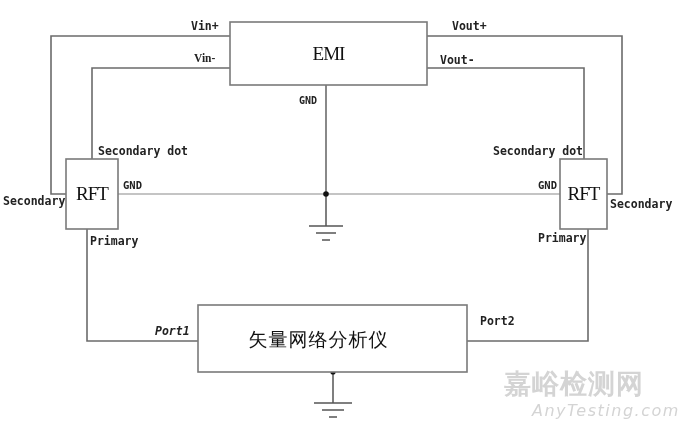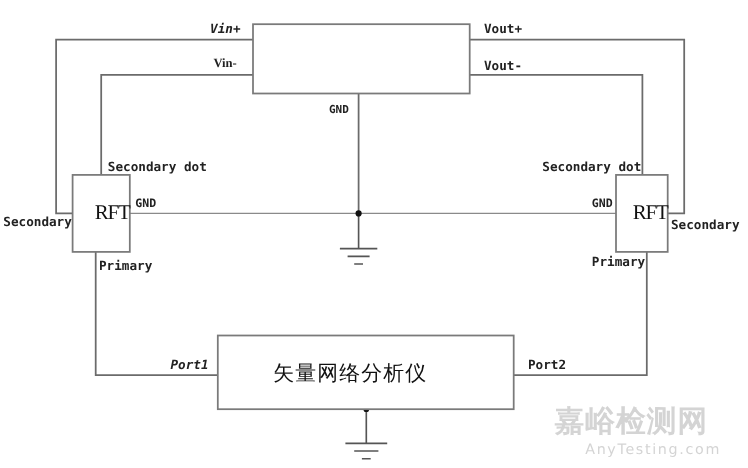--- a/index.html
+++ b/index.html
@@ -6,25 +6,25 @@
   body { width: 680px; height: 425px; position: relative; overflow: hidden; }
   #diagram { position: absolute; left: 0; top: 0; width: 680px; height: 425px; }
   .wire { stroke: #6b6b6b; stroke-width: 1.6; fill: none; }
   .wire-thin { stroke: #8a8a8a; stroke-width: 1.2; fill: none; }
   .box { stroke: #7a7a7a; stroke-width: 1.6; fill: #ffffff; }
   .node { fill: #111111; }
   .gnd { stroke: #555555; stroke-width: 1.5; }
   .lbl { position: absolute; font-family: "DejaVu Sans Mono", "Liberation Mono", monospace; font-weight: bold; font-size: 11.5px; color: #222; white-space: nowrap; line-height: 1; }
   .blk { position: absolute; font-family: "Liberation Serif", "DejaVu Serif", serif; color: #111; white-space: nowrap; line-height: 1; text-align: center; }
   .blk-emi { font-size: 19px; letter-spacing: -1px; }
-  .blk-rft { font-size: 19px; letter-spacing: -1px; text-align: right; }
+  .blk-rft { font-size: 19px; letter-spacing: -1px; }
   .blk-vna { font-family: "DejaVu Sans", "Liberation Sans", sans-serif; font-size: 19px; letter-spacing: 1px; }
   .wm { position: absolute; color: #d4d4d4; white-space: nowrap; line-height: 1; }
   .wm-cn { font-family: "DejaVu Sans", sans-serif; font-size: 27px; font-weight: bold; letter-spacing: 1px; }
-  .wm-en { font-family: "DejaVu Sans", "Liberation Sans", sans-serif; font-size: 13px; letter-spacing: 1.5px; }
+  .wm-en { font-family: "DejaVu Sans", "Liberation Sans", sans-serif; font-size: 16px; font-style: italic; letter-spacing: 1.5px; }
 </style>
 </head>
 <body>
 
 <div id="diagram">
   <svg width="680" height="425" viewBox="0 0 680 425">
 
     <polyline class="wire" points="230,36 51,36 51,194 66,194"></polyline>
 
     <polyline class="wire" points="230,68 92,68 92,159"></polyline>
@@ -53,43 +53,44 @@
     <line class="gnd" x1="329" y1="417" x2="337" y2="417"></line>
     <circle class="node" cx="333" cy="372" r="2.6"></circle>
 
     <rect class="box" x="230" y="22" width="197" height="63"></rect>
     <rect class="box" x="66" y="159" width="52" height="70"></rect>
     <rect class="box" x="560" y="159" width="47" height="70"></rect>
     <rect class="box" x="198" y="305" width="269" height="67"></rect>
   </svg>
 
   
+  <div class="blk blk-emi" style="left:230px; top:44px; width:197px;">EMI</div>
   <div class="blk blk-rft" style="left:66px; top:184px; width:52px;">RFT</div>
   <div class="blk blk-rft" style="left:560px; top:184px; width:47px;">RFT</div>
   <div class="blk blk-vna" style="left:198px; top:330px; width:241px;">矢量网络分析仪</div>
 
   
-  <div class="lbl" style="left:191px; top:21px;font-style:italic;">Vin+</div>
+  <div class="lbl" style="left:191px; top:21px;">Vin+</div>
   <div class="lbl" style="left:194px; top:53px;font-family:Liberation Serif, serif;">Vin-</div>
-  <div class="lbl" style="left:440px; top:21px;">Vout+</div>
+  <div class="lbl" style="left:452px; top:21px;">Vout+</div>
   <div class="lbl" style="left:440px; top:55px;">Vout-</div>
   <div class="lbl" style="left:299px; top:96px; font-size:10px;">GND</div>
 
   
   <div class="lbl" style="left:98px; top:146px;">Secondary dot</div>
   <div class="lbl" style="left:3px; top:196px;">Secondary</div>
   <div class="lbl" style="left:123px; top:180px; font-size:10.5px;">GND</div>
   <div class="lbl" style="left:90px; top:236px;">Primary</div>
 
   
   <div class="lbl" style="left:493px; top:146px;">Secondary dot</div>
   <div class="lbl" style="left:610px; top:199px;">Secondary</div>
   <div class="lbl" style="left:538px; top:180px; font-size:10.5px;">GND</div>
   <div class="lbl" style="left:538px; top:233px;">Primary</div>
 
   
   <div class="lbl" style="left:155px; top:326px;font-style:italic;">Port1</div>
-  <div class="lbl" style="left:480px; top:326px;">Port2</div>
+  <div class="lbl" style="left:480px; top:316px;">Port2</div>
 
   
   <div class="wm wm-cn" style="left:504px; top:370px;">嘉峪检测网</div>
   <div class="wm wm-en" style="left:532px; top:403px;">AnyTesting.com</div>
 </div>
 
 </body></html>

